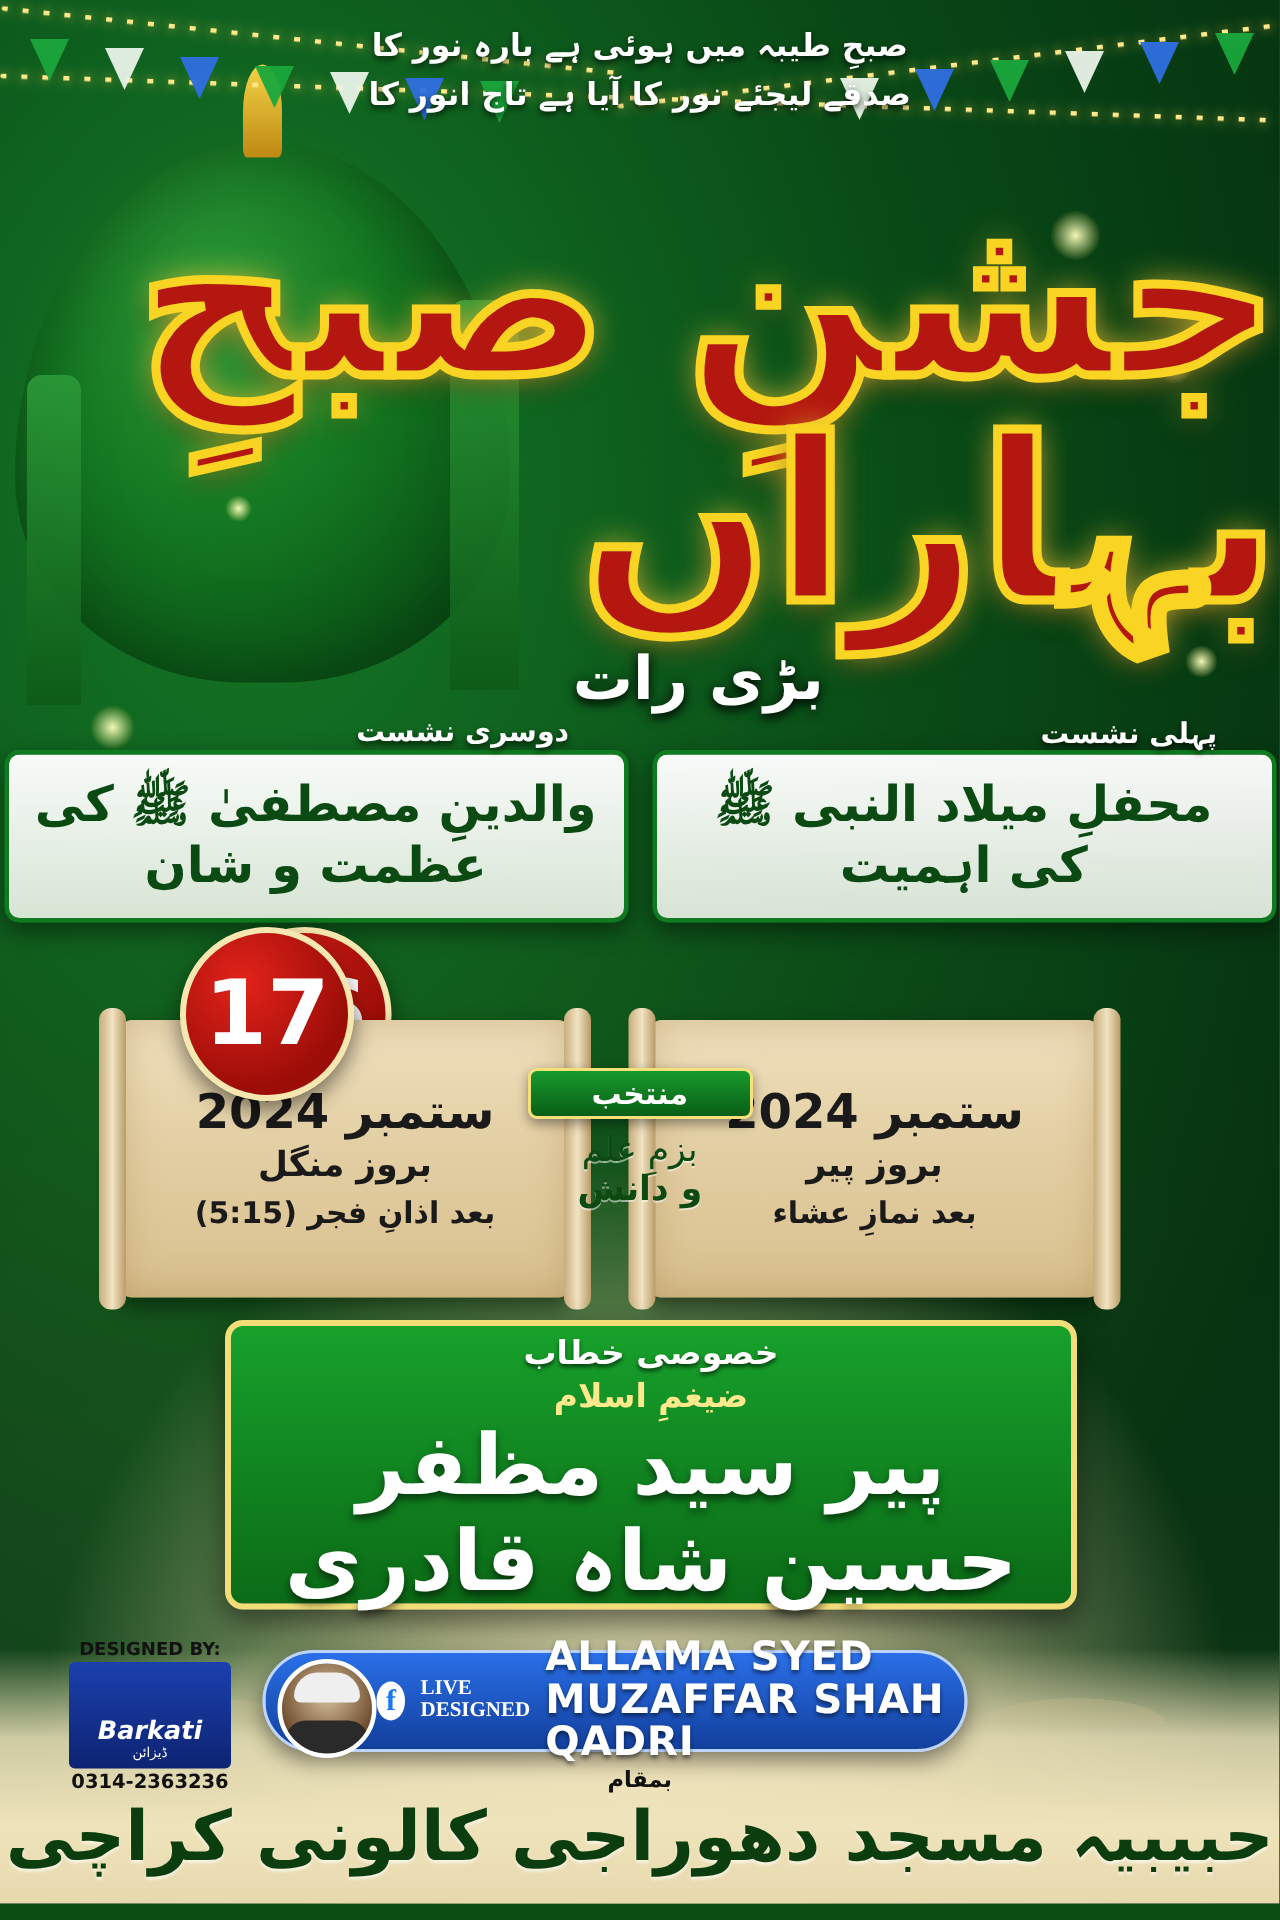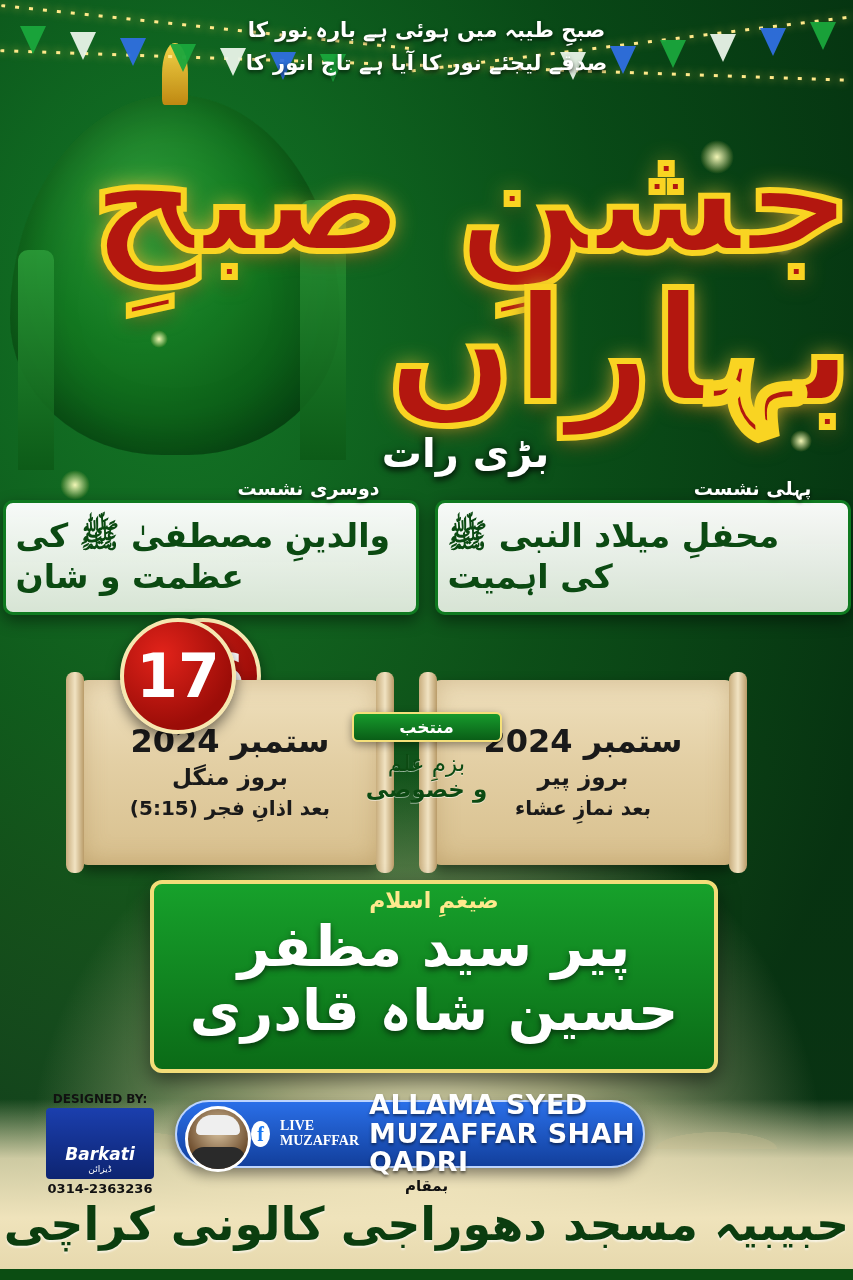--- a/index.html
+++ b/index.html
@@ -80,21 +80,21 @@
   
   .sessions{
     position:absolute;top:500px;left:0;width:853px;display:flex;
     flex-direction:row-reverse;justify-content:center;gap:16px;
   }
   .session{
     width:390px;border-radius:10px;padding:12px 10px 14px;
     background:linear-gradient(180deg,rgba(255,255,255,.97),rgba(232,240,228,.92));
     border:3px solid #0f7a20;
     box-shadow:0 6px 16px rgba(0,0,0,.45);
-    direction:rtl;text-align:left;position:relative;
+    direction:rtl;text-align:center;position:relative;
   }
   .session .tag{
     position:absolute;top:-26px;right:36px;
     color:#fff;font-size:19px;font-weight:bold;
     text-shadow:0 2px 4px rgba(0,0,0,.75);
   }
   .session .txt{
     color:#0b4a12;font-size:33px;font-weight:bold;line-height:1.25;
   }
   
@@ -132,21 +132,21 @@
   }
   .datebadge.b16{right:592px;}
   .datebadge.b17{left:120px;}
   .mid-tag{
     position:absolute;left:50%;top:72px;transform:translateX(-50%);
     width:150px;text-align:center;direction:rtl;color:#fff;
   }
   .mid-tag .ribbon{
     background:linear-gradient(180deg,#179a2c,#0a5e17);
     border:2px solid #f5e07a;border-radius:6px;
-    font-size:17px;font-weight:bold;padding:3px 20px;margin-bottom:8px;
+    font-size:20px;font-weight:bold;padding:3px 20px;margin-bottom:8px;
     box-shadow:0 3px 8px rgba(0,0,0,.4);
   }
   .mid-tag .t1{font-size:23px;font-weight:normal;color:#0c4a12;text-shadow:0 1px 0 rgba(255,255,255,.5);}
   .mid-tag .t2{font-size:23px;font-weight:bold;color:#0c4a12;text-shadow:0 1px 0 rgba(255,255,255,.5);}
   
   .speaker-panel{
     position:absolute;top:880px;left:150px;width:560px;height:185px;
     background:linear-gradient(180deg,#17a12b 0%, #0b6b17 100%);
     border:4px solid #f3dd78;border-radius:12px;
     box-shadow:0 8px 20px rgba(0,0,0,.5);
@@ -290,25 +290,26 @@
     <div class="scroll left">
       <div class="d-line month">ستمبر 2024</div>
       <div class="d-line day">بروز منگل</div>
       <div class="d-line time">بعد اذانِ فجر (5:15)</div>
     </div>
     <div class="datebadge b17">17</div>
 
     <div class="mid-tag">
       <div class="ribbon">منتخب</div>
       <div class="t1">بزمِ علم</div>
-      <div class="t2">و خصوصی</div>
+      <div class="t2">و دانش</div>
     </div>
   </div>
 
   <div class="speaker-panel">
+    <div class="khi">خصوصی خطاب</div>
     <div class="laqab">ضیغمِ اسلام</div>
     <div class="name">پیر سید مظفر حسین شاہ قادری</div>
   </div>
 
   <div class="designer">
     <div class="lbl">DESIGNED BY:</div>
     <div class="card">
       <div class="brand">Barkati</div>
       <div class="brandsub">ڈیزائن</div>
     </div>
@@ -316,21 +317,21 @@
   </div>
 
   <div class="livebar">
     <div class="avatar">
       <div class="turban"></div>
       <div class="robe"></div>
     </div>
     <div class="fb">f</div>
     <div class="livetxt">
       <div>LIVE</div>
-      <div>MUZAFFAR</div>
+      <div>DESIGNED</div>
     </div>
     <div class="speaker-en">
       <div>ALLAMA SYED</div>
       <div>MUZAFFAR SHAH QADRI</div>
     </div>
   </div>
 
   <div class="venue">
     <div class="mini">بمقام</div>
     <div class="name">حبیبیہ مسجد دھوراجی کالونی کراچی</div>

